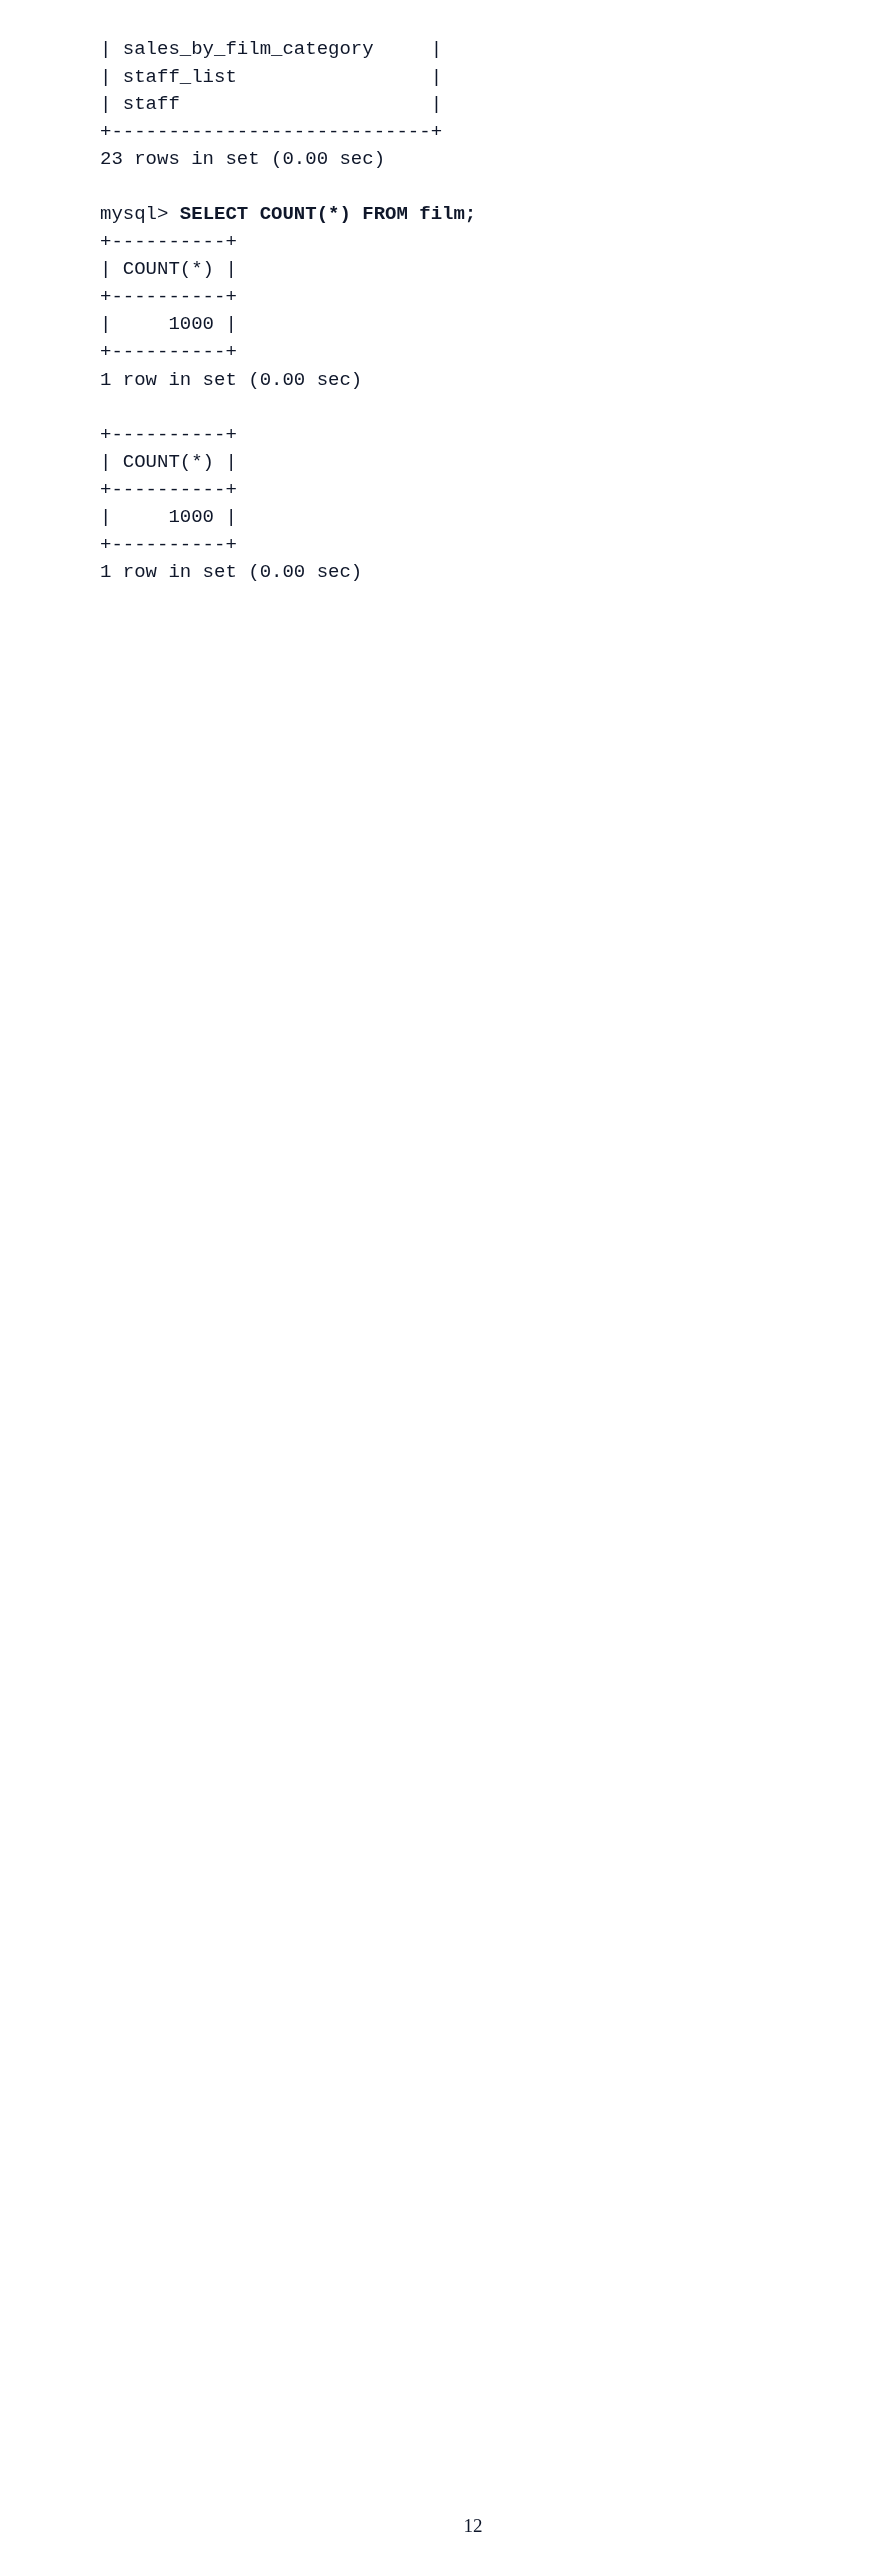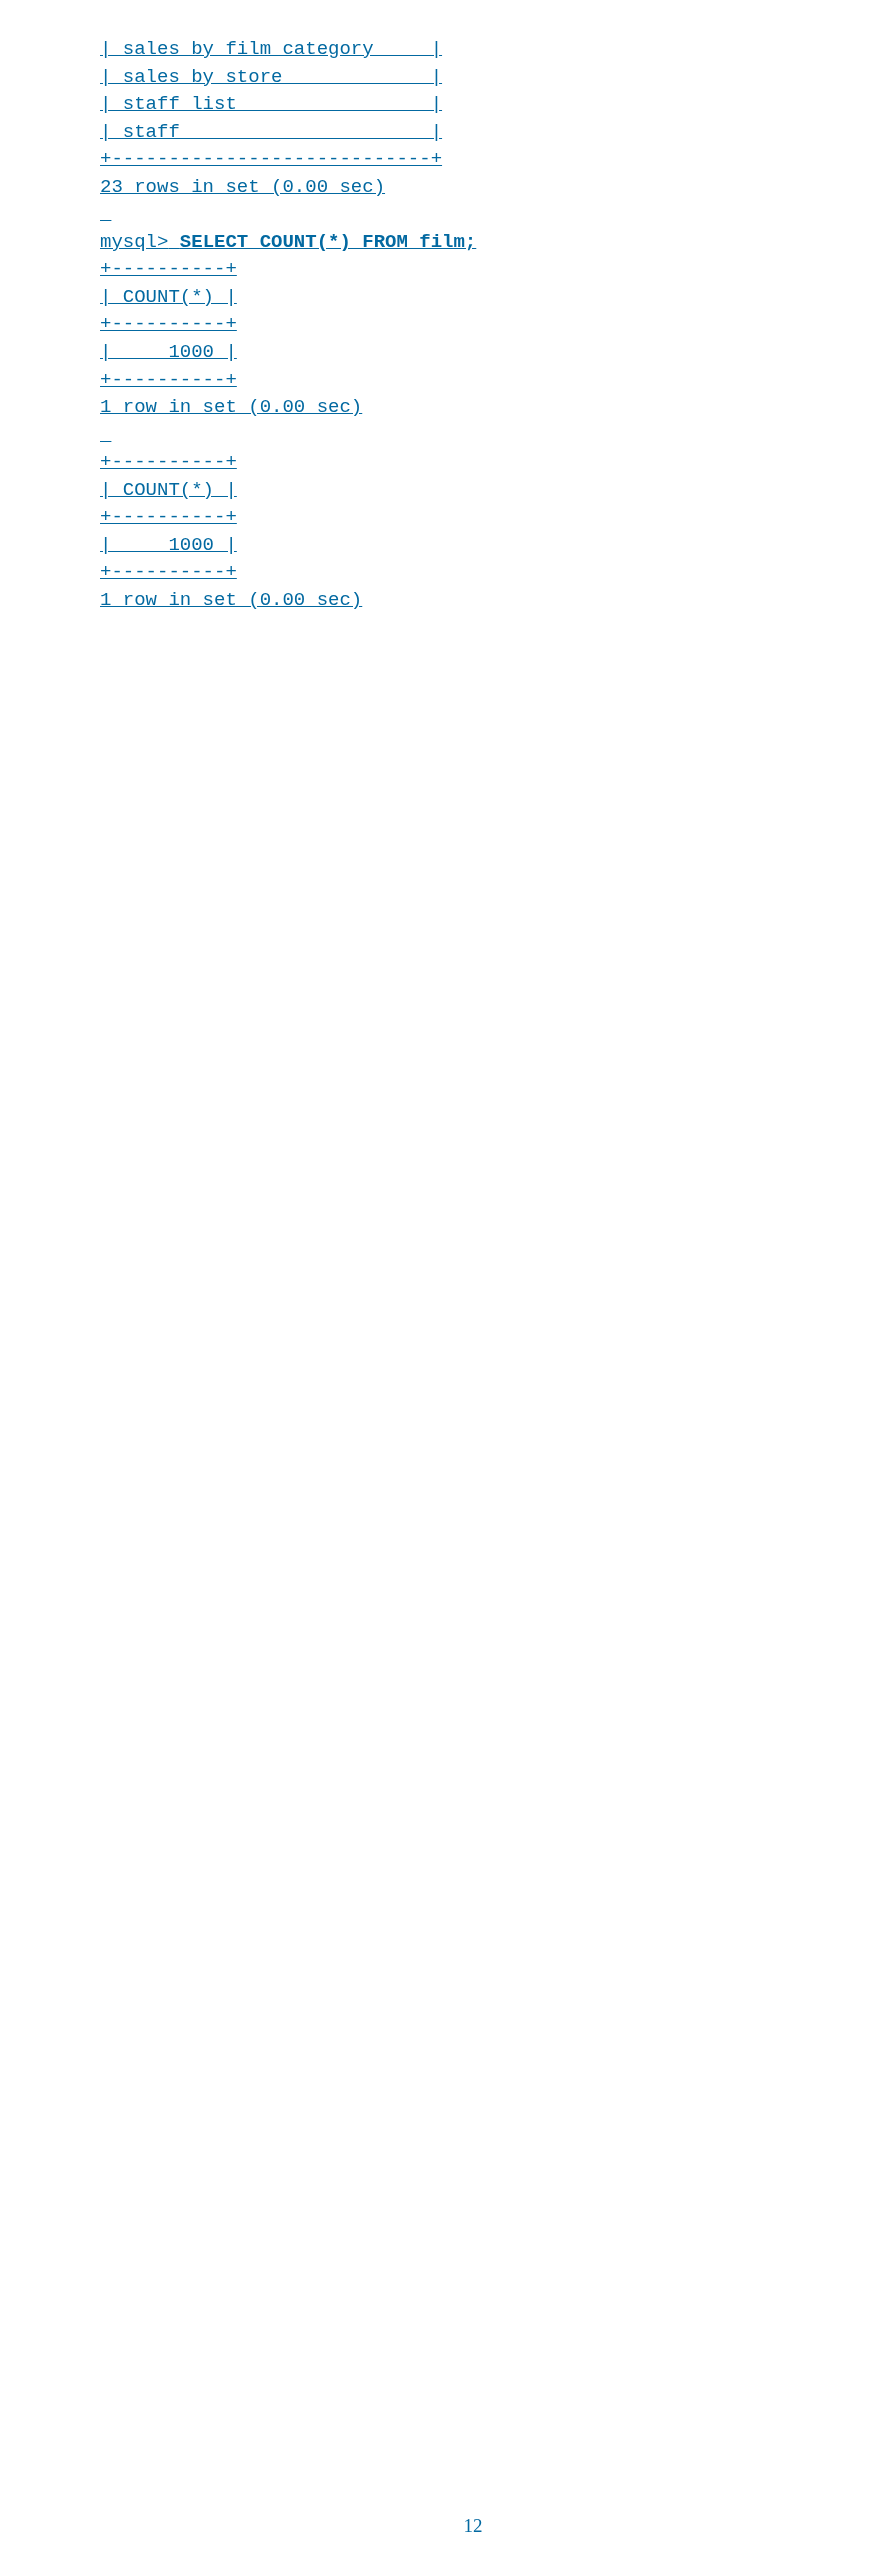--- a/index.html
+++ b/index.html
@@ -9,23 +9,22 @@
     width: 876px;
   }
   .page {
     width: 876px;
     min-height: 2576px;
     padding: 36px 100px 36px 100px;
     box-sizing: border-box;
     font-family: "Courier New", Courier, monospace;
     font-size: 19px;
     line-height: 1.45;
-    color: #0369a1;
+    color: #0f172a;
     position: relative;
-    text-decoration: underline;
   }
   .mono {
     white-space: pre;
   }
   .bold {
     font-weight: bold;
   }
   .pagenum {
     position: absolute;
     bottom: 36px;
@@ -36,21 +35,20 @@
     font-size: 19px;
     margin-left: 35px;
   }
 </style>
 </head>
 <body>
 
 <div class="page">
 
   <div class="mono">| sales_by_film_category     |</div>
-  <div class="mono">| sales_by_store             |</div>
   <div class="mono">| staff_list                 |</div>
   <div class="mono">| staff                      |</div>
   <div class="mono">+----------------------------+</div>
   <div class="mono">23 rows in set (0.00 sec)</div>
 
   <div class="mono">&nbsp;</div>
 
   <div class="mono"><span>mysql&gt;</span> <span class="bold">SELECT COUNT(*) FROM film;</span></div>
   <div class="mono">+----------+</div>
   <div class="mono">| COUNT(*) |</div>

